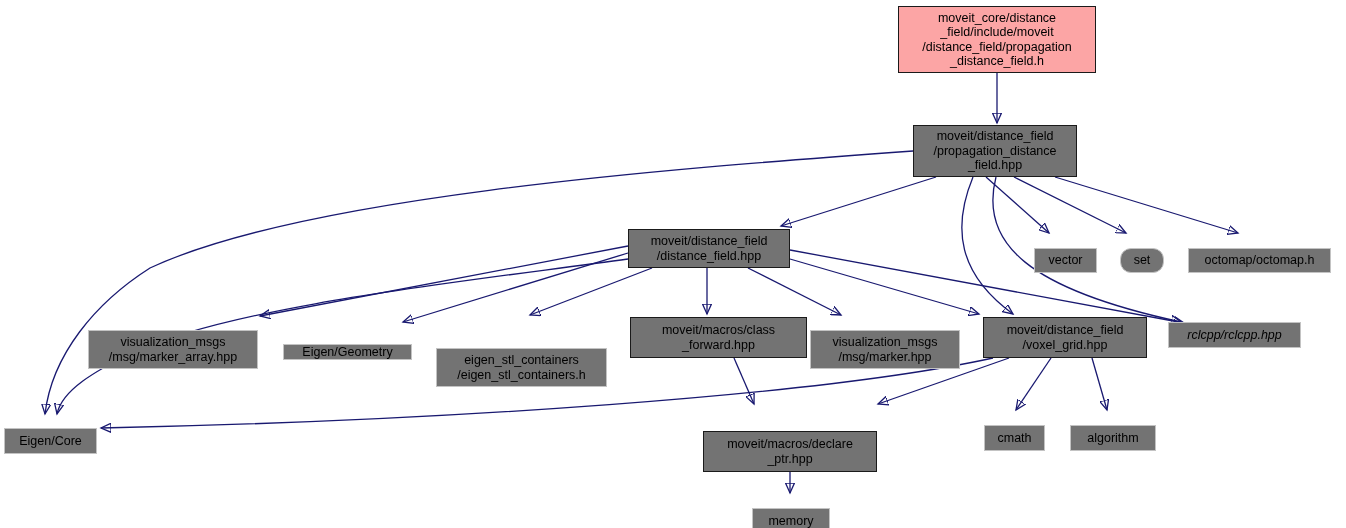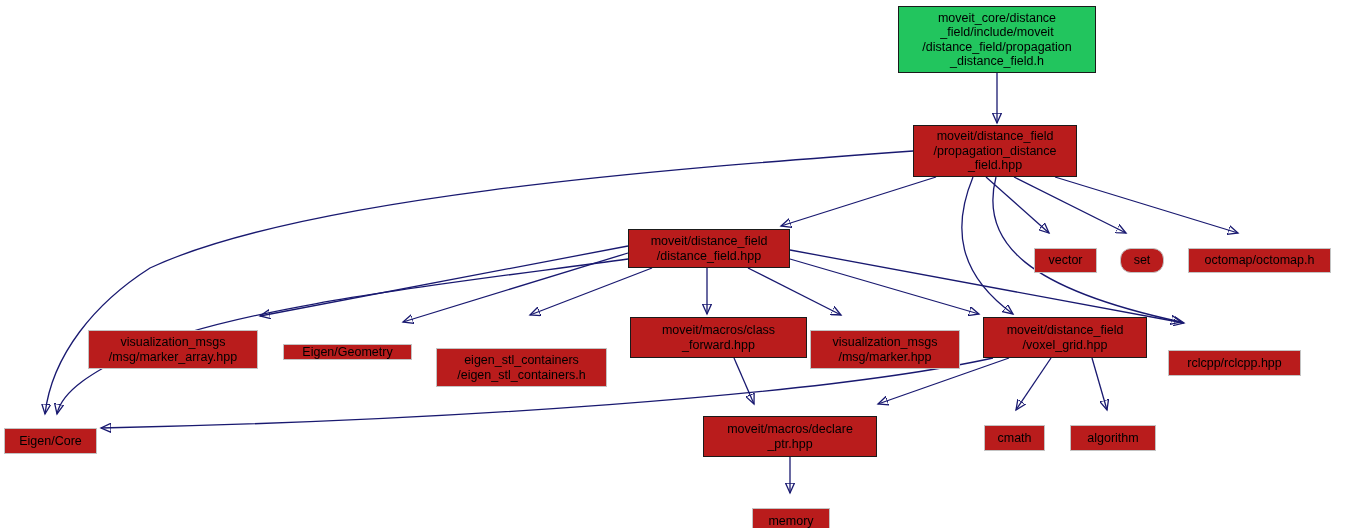--- a/index.html
+++ b/index.html
@@ -26,29 +26,29 @@
     stroke: #191970;
     stroke-width: 1.3;
   }
   .node {
     position: absolute;
     box-sizing: border-box;
     display: flex;
     align-items: center;
     justify-content: center;
     text-align: center;
-    background: #b91c1c;
+    background: #737373;
     font-size: 12.5px;
     line-height: 14.5px;
     color: #000000;
   }
   .node span { white-space: pre-line; }
   .n-dark  { border: 1.5px solid #1a1a1a; }   
   .n-light { border: 1px solid #c3c3c3; margin-top: 12px; }     
-  .n-root  { border: 1.5px solid #1a1a1a; background: #22c55e; } 
+  .n-root  { border: 1.5px solid #1a1a1a; background: #fca5a5; } 
 </style>
 </head>
 <body>
 
 <div id="canvas">
 
   <svg id="edges" viewBox="0 0 1346 528">
     <defs>
       <marker id="arrow" markerUnits="userSpaceOnUse" markerWidth="12" markerHeight="10" refX="10" refY="5" orient="auto">
         <path d="M0 0.5 L10 5 L0 9.5 Z" fill="#191970" stroke="none"></path>
@@ -130,29 +130,29 @@
   <div class="node n-light" style="left:810px; top:318px; width:150px; height:39px;">
     <span>visualization_msgs
 /msg/marker.hpp</span>
   </div>
 
   <div class="node n-dark" style="left:983px; top:317px; width:164px; height:41px;">
     <span>moveit/distance_field
 /voxel_grid.hpp</span>
   </div>
 
-  <div class="node n-light" style="left:1168px; top:338px; width:133px; height:26px;">
+  <div class="node n-light" style="left:1168px; top:310px; width:133px; height:26px;font-style:italic;">
     <span>rclcpp/rclcpp.hpp</span>
   </div>
 
   <div class="node n-light" style="left:4px; top:416px; width:93px; height:26px;">
     <span>Eigen/Core</span>
   </div>
 
-  <div class="node n-dark" style="left:703px; top:416px; width:174px; height:41px;">
+  <div class="node n-dark" style="left:703px; top:431px; width:174px; height:41px;">
     <span>moveit/macros/declare
 _ptr.hpp</span>
   </div>
 
   <div class="node n-light" style="left:984px; top:413px; width:61px; height:26px;">
     <span>cmath</span>
   </div>
 
   <div class="node n-light" style="left:1070px; top:413px; width:86px; height:26px;">
     <span>algorithm</span>

